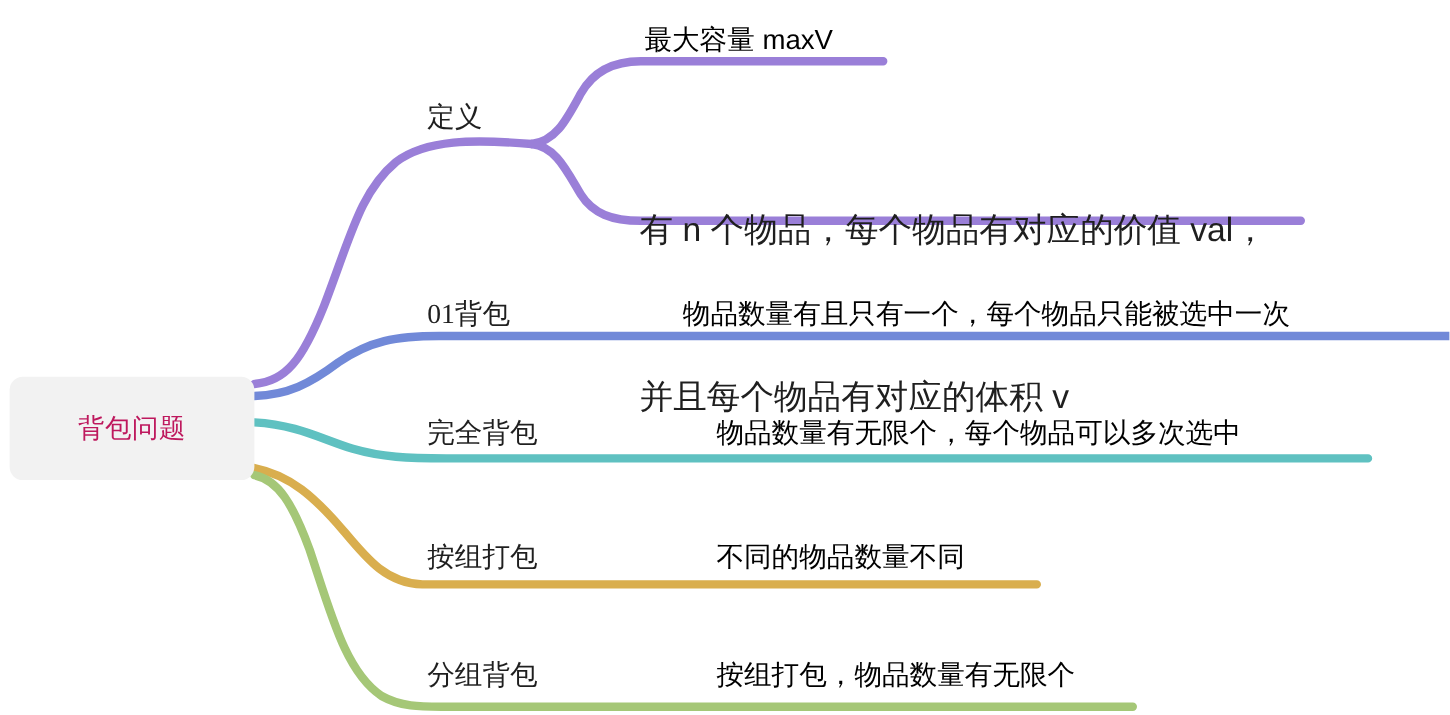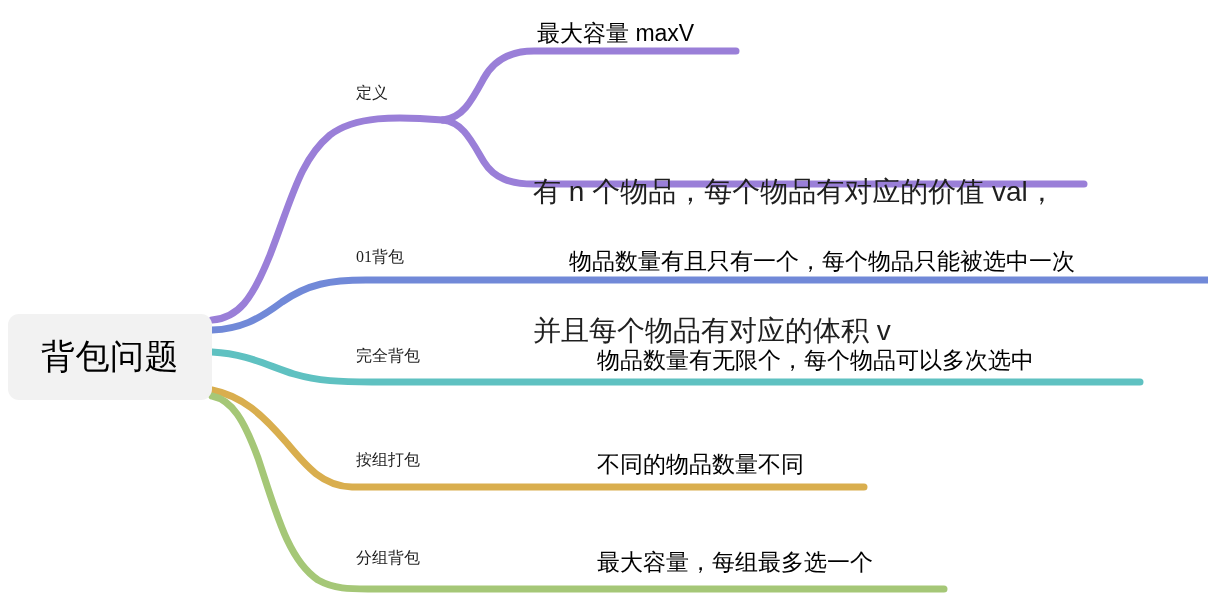--- a/index.html
+++ b/index.html
@@ -38,26 +38,26 @@
     width: 204px;
     height: 86px;
     background: #f2f2f2;
     border-radius: 11px;
     display: flex;
     align-items: center;
     justify-content: center;
     box-sizing: border-box;
   }
   #root-node .root-label {
-    font-size: 34px;
-    color: #000000;
+    font-size: 22px;
+    color: #be185d;
     letter-spacing: 0.5px;
   }
   .level1-label {
-    font-size: 16px;
+    font-size: 23px;
     color: #1f1f1f;
   }
   .level2-label {
     font-size: 23px;
     color: #000000;
   }
   .level2-multiline {
     font-size: 28px;
     color: #1f1f1f;
     line-height: 1.65;
@@ -112,15 +112,15 @@
   <div class="node-text level2-label" id="text-maxv">最大容量 maxV</div>
 
   <div class="node-text level2-multiline" id="text-items">
     <span class="ml-line">有 n 个物品，每个物品有对应的价值 val，</span>
     <span class="ml-line">并且每个物品有对应的体积 v</span>
   </div>
 
   <div class="node-text level2-label" id="text-01-desc">物品数量有且只有一个，每个物品只能被选中一次</div>
   <div class="node-text level2-label" id="text-complete-desc">物品数量有无限个，每个物品可以多次选中</div>
   <div class="node-text level2-label" id="text-multiple-desc">不同的物品数量不同</div>
-  <div class="node-text level2-label" id="text-group-desc">最大容量，每组最多选一个</div>
+  <div class="node-text level2-label" id="text-group-desc">按组打包，物品数量有无限个</div>
 
 </div>
 
 </body></html>

